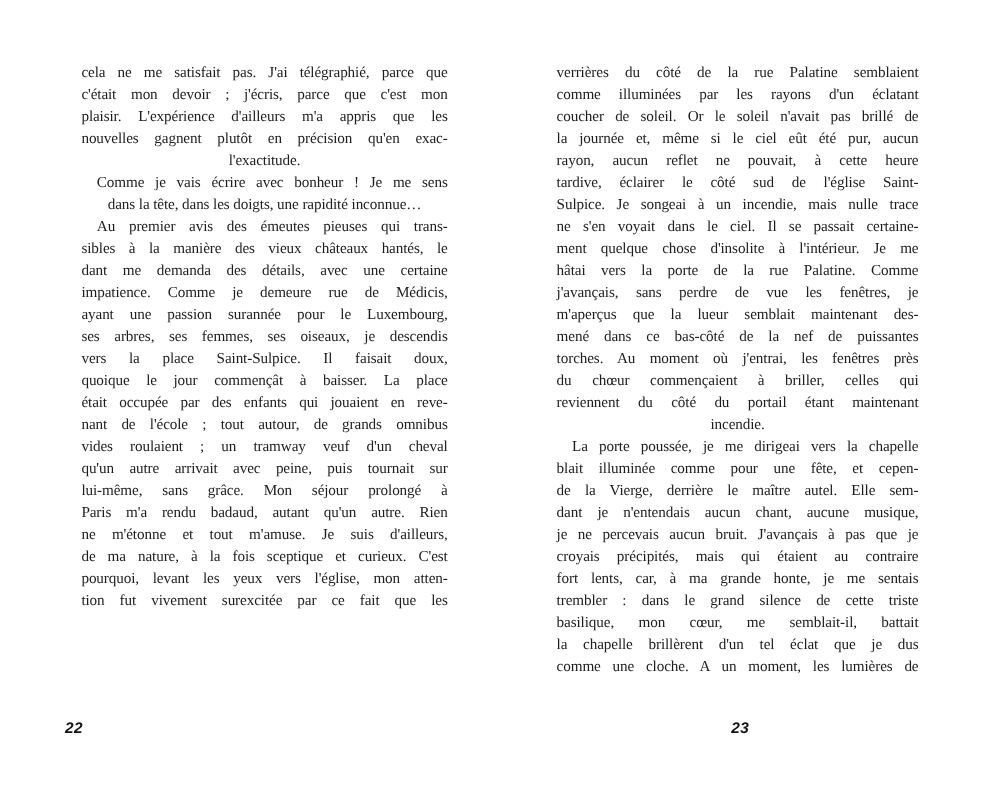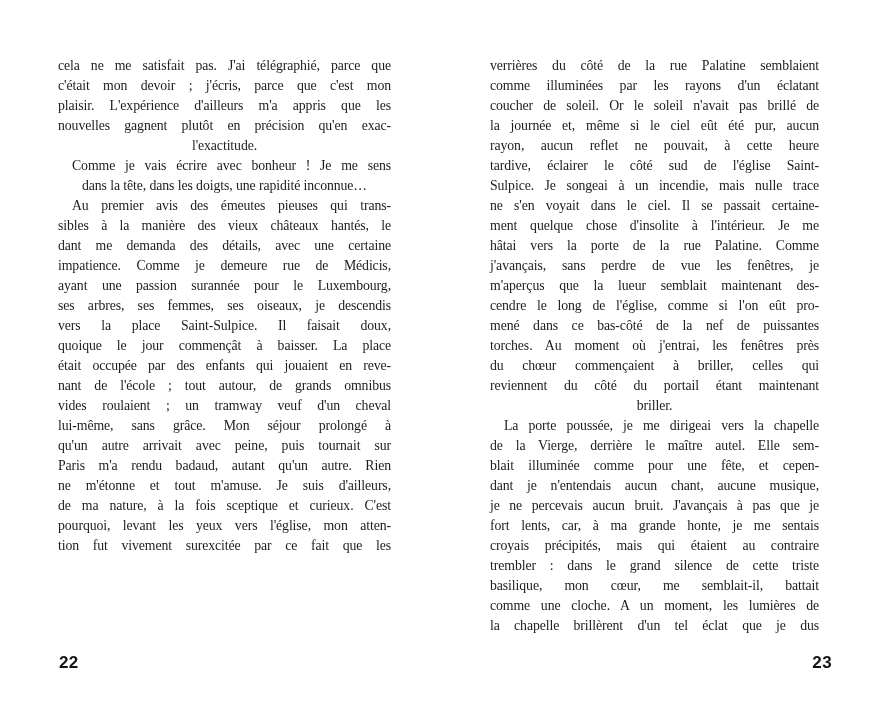--- a/index.html
+++ b/index.html
@@ -6,46 +6,47 @@
   body {
     width: 896px;
     height: 721px;
     background: #ffffff;
     position: relative;
     overflow: hidden;
     font-family: "Liberation Serif", "DejaVu Serif", serif;
     color: #1c1c1c;
   }
   .spread { position: absolute; inset: 0; }
-  .text-column { position: absolute; top: 56px; }
+  .text-column { position: absolute; top: 56px; margin-left: 16px; }
   .text-column.left  { left: 58px;  width: 333px; }
   .text-column.right { left: 490px; width: 329px; }
   .line {
     font-size: 13.8px;
     line-height: 20px;
     letter-spacing: -0.1px;
     text-align: center;
     white-space: normal;
   }
   .line.just {
     text-align: justify;
     text-align-last: justify;
   }
   .line.indent { text-indent: 14px; }
   .folio {
     position: absolute;
     top: 653px;
     font-family: "Liberation Sans", "DejaVu Sans", sans-serif;
     font-weight: 700;
-    font-size: 17px;
+    font-size: 14px;
     color: #141414;
     letter-spacing: 0.4px;
+    font-style: italic;
   }
   .folio.left  { left: 59px; }
-  .folio.right { left: 514px; width: 318px; text-align: right; }
+  .folio.right { left: 514px; width: 318px; text-align: center; }
 </style>
 </head>
 <body>
 
 <div class="spread">
 
   <div>
     <div class="text-column left">
         <div class="line just">cela ne me satisfait pas. J'ai télégraphié, parce que</div>
         <div class="line just">c'était mon devoir ; j'écris, parce que c'est mon</div>
@@ -58,22 +59,22 @@
         <div class="line just">sibles à la manière des vieux châteaux hantés, le</div>
         <div class="line just">dant me demanda des détails, avec une certaine</div>
         <div class="line just">impatience. Comme je demeure rue de Médicis,</div>
         <div class="line just">ayant une passion surannée pour le Luxembourg,</div>
         <div class="line just">ses arbres, ses femmes, ses oiseaux, je descendis</div>
         <div class="line just">vers la place Saint-Sulpice. Il faisait doux,</div>
         <div class="line just">quoique le jour commençât à baisser. La place</div>
         <div class="line just">était occupée par des enfants qui jouaient en reve-</div>
         <div class="line just">nant de l'école ; tout autour, de grands omnibus</div>
         <div class="line just">vides roulaient ; un tramway veuf d'un cheval</div>
+        <div class="line just">qu'un autre arrivait avec peine, puis tournait sur</div>
         <div class="line just">lui-même, sans grâce. Mon séjour prolongé à</div>
-        <div class="line just">qu'un autre arrivait avec peine, puis tournait sur</div>
         <div class="line just">Paris m'a rendu badaud, autant qu'un autre. Rien</div>
         <div class="line just">ne m'étonne et tout m'amuse. Je suis d'ailleurs,</div>
         <div class="line just">de ma nature, à la fois sceptique et curieux. C'est</div>
         <div class="line just">pourquoi, levant les yeux vers l'église, mon atten-</div>
         <div class="line just">tion fut vivement surexcitée par ce fait que les</div>
       </div>
     <div class="folio left">22</div>
   </div>
 
   <div>
@@ -83,34 +84,33 @@
         <div class="line just">coucher de soleil. Or le soleil n'avait pas brillé de</div>
         <div class="line just">la journée et, même si le ciel eût été pur, aucun</div>
         <div class="line just">rayon, aucun reflet ne pouvait, à cette heure</div>
         <div class="line just">tardive, éclairer le côté sud de l'église Saint-</div>
         <div class="line just">Sulpice. Je songeai à un incendie, mais nulle trace</div>
         <div class="line just">ne s'en voyait dans le ciel. Il se passait certaine-</div>
         <div class="line just">ment quelque chose d'insolite à l'intérieur. Je me</div>
         <div class="line just">hâtai vers la porte de la rue Palatine. Comme</div>
         <div class="line just">j'avançais, sans perdre de vue les fenêtres, je</div>
         <div class="line just">m'aperçus que la lueur semblait maintenant des-</div>
-        <div class="line just">cendre le long de l'église, comme si l'on eût pro-</div>
         <div class="line just">mené dans ce bas-côté de la nef de puissantes</div>
         <div class="line just">torches. Au moment où j'entrai, les fenêtres près</div>
         <div class="line just">du chœur commençaient à briller, celles qui</div>
         <div class="line just">reviennent du côté du portail étant maintenant</div>
-        <div class="line">briller.</div>
+        <div class="line">incendie.</div>
         <div class="line just indent">La porte poussée, je me dirigeai vers la chapelle</div>
+        <div class="line just">blait illuminée comme pour une fête, et cepen-</div>
         <div class="line just">de la Vierge, derrière le maître autel. Elle sem-</div>
-        <div class="line just">blait illuminée comme pour une fête, et cepen-</div>
         <div class="line just">dant je n'entendais aucun chant, aucune musique,</div>
         <div class="line just">je ne percevais aucun bruit. J'avançais à pas que je</div>
+        <div class="line just">croyais précipités, mais qui étaient au contraire</div>
         <div class="line just">fort lents, car, à ma grande honte, je me sentais</div>
-        <div class="line just">croyais précipités, mais qui étaient au contraire</div>
         <div class="line just">trembler : dans le grand silence de cette triste</div>
         <div class="line just">basilique, mon cœur, me semblait-il, battait</div>
+        <div class="line just">la chapelle brillèrent d'un tel éclat que je dus</div>
         <div class="line just">comme une cloche. A un moment, les lumières de</div>
-        <div class="line just">la chapelle brillèrent d'un tel éclat que je dus</div>
       </div>
     <div class="folio right">23</div>
   </div>
 
 </div>
 
 </body></html>

